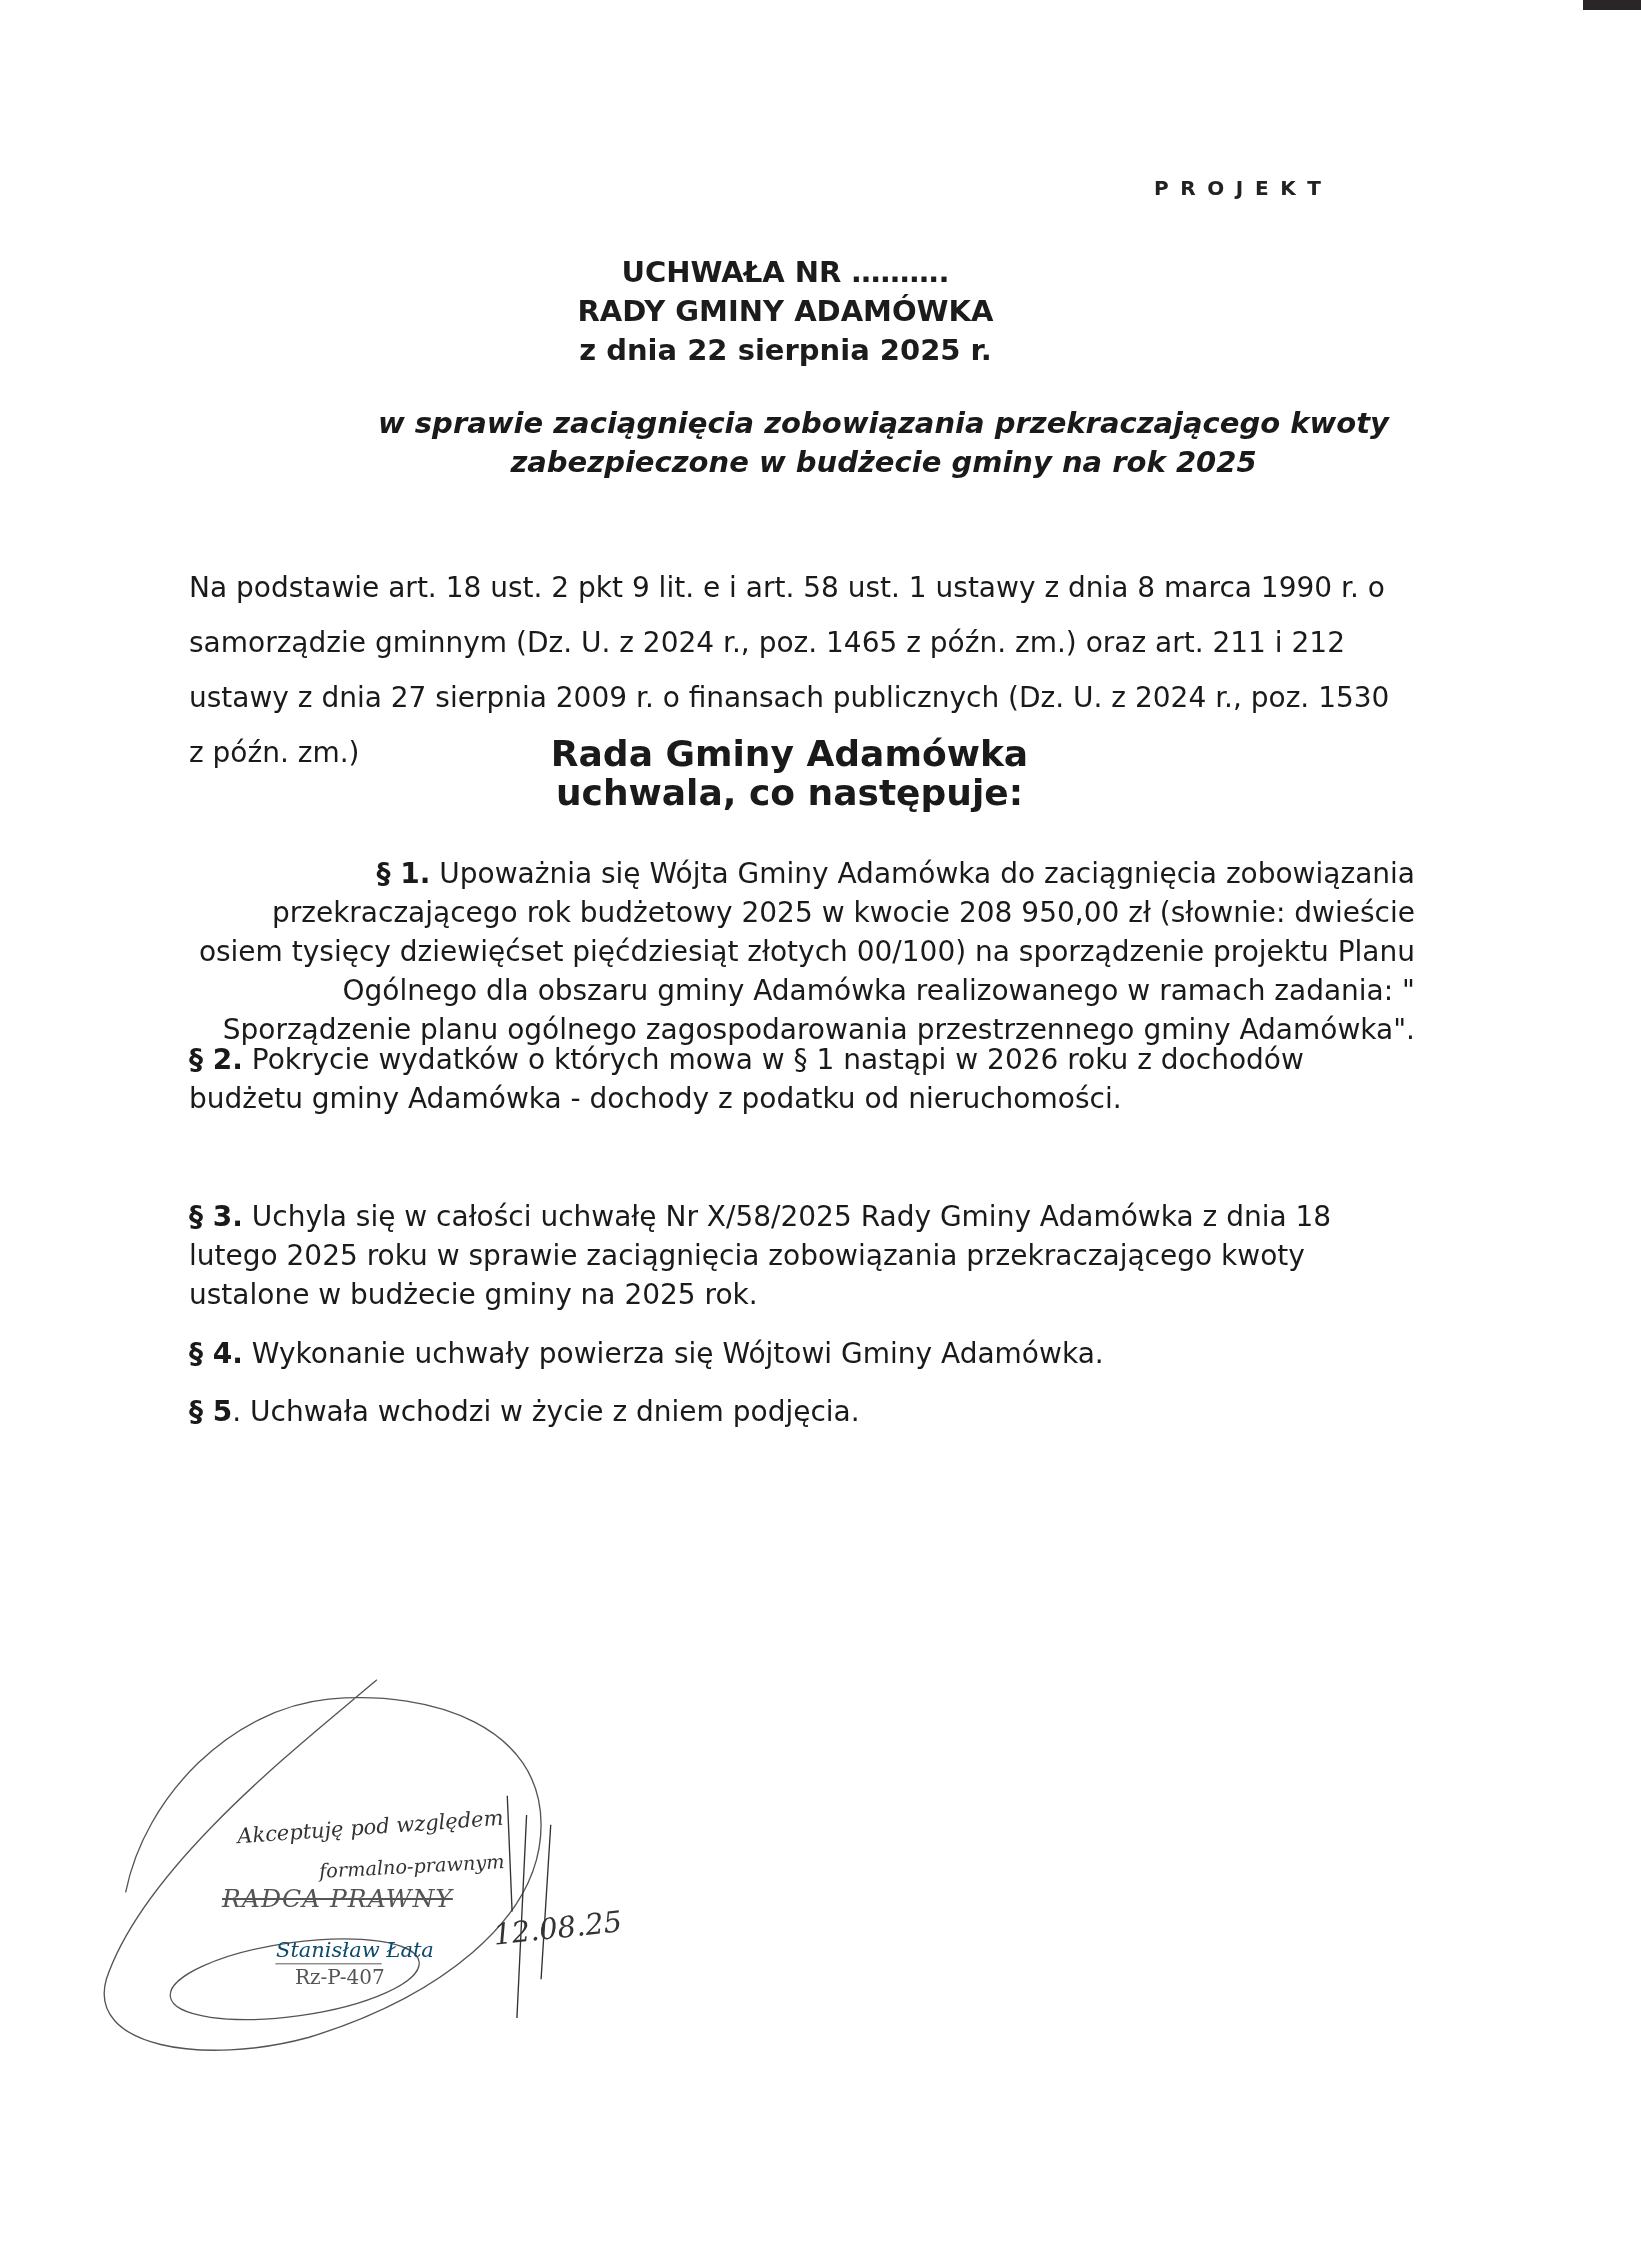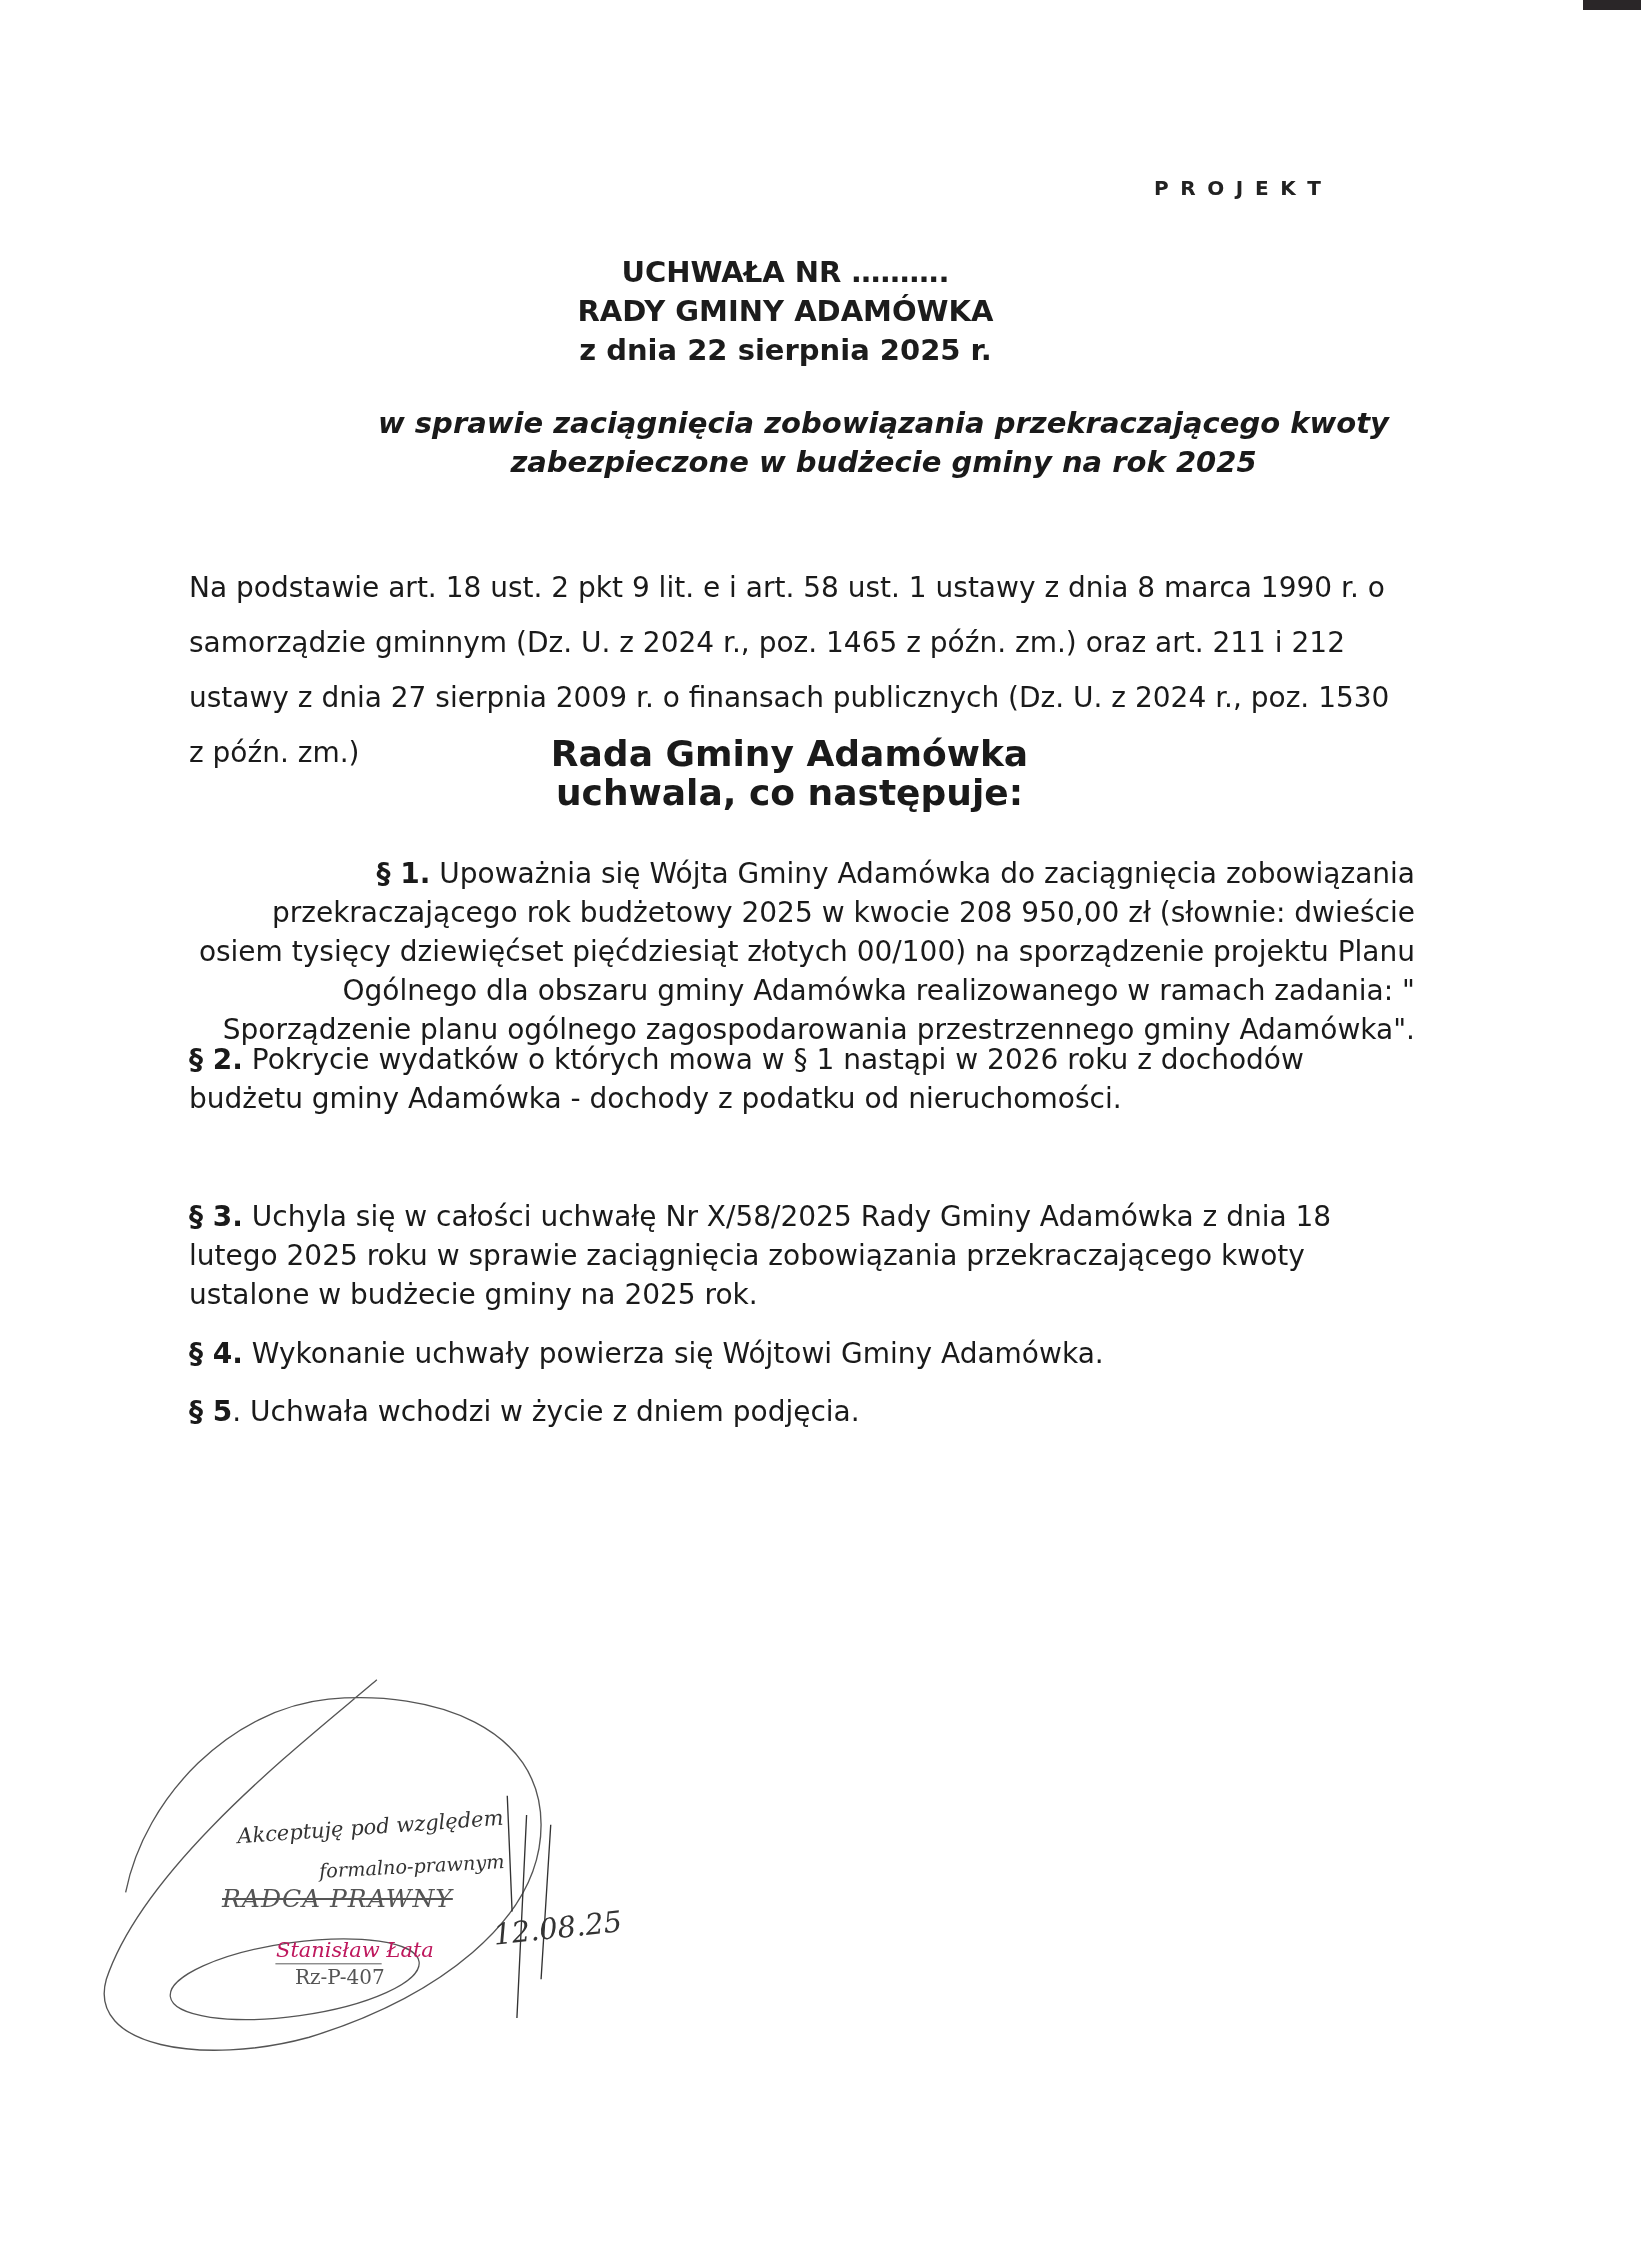--- a/index.html
+++ b/index.html
@@ -38,21 +38,21 @@
     #p4 { top: 1334px; }
     #p5 { top: 1392px; }
     .stamp { position: absolute; top: 1670px; left: 87px; width: 599px; height: 406px; }
     .stamp svg { position: absolute; left: 0; top: 0; }
     .stamp-title {
       position: absolute; top: 214px; left: 135px; font-family: "DejaVu Serif", serif; font-size: 25px;
       letter-spacing: 1px; color: #555; text-decoration: line-through; text-decoration-color: #555; font-style: italic;
     }
     .stamp-name {
       position: absolute; top: 268px; left: 189px; font-family: "DejaVu Serif", serif; font-style: italic;
-      font-size: 21px; color: #be185d;
+      font-size: 21px; color: #0c4a6e;
     }
     .stamp-reg {
       position: absolute; top: 295px; left: 208px; font-family: "DejaVu Serif", serif; font-size: 20px; color: #555;
     }
     .handwriting {
       position: absolute; font-family: "DejaVu Serif", serif; font-style: italic; color: #333;
     }
     .hw-accept { top: 145px; left: 150px; font-size: 21px; transform: rotate(-4deg); }
     .hw-name { top: 185px; left: 232px; font-size: 19.3px; transform: rotate(-3deg); }
     .hw-date { top: 241px; left: 406px; font-size: 29px; transform: rotate(-6deg); }

